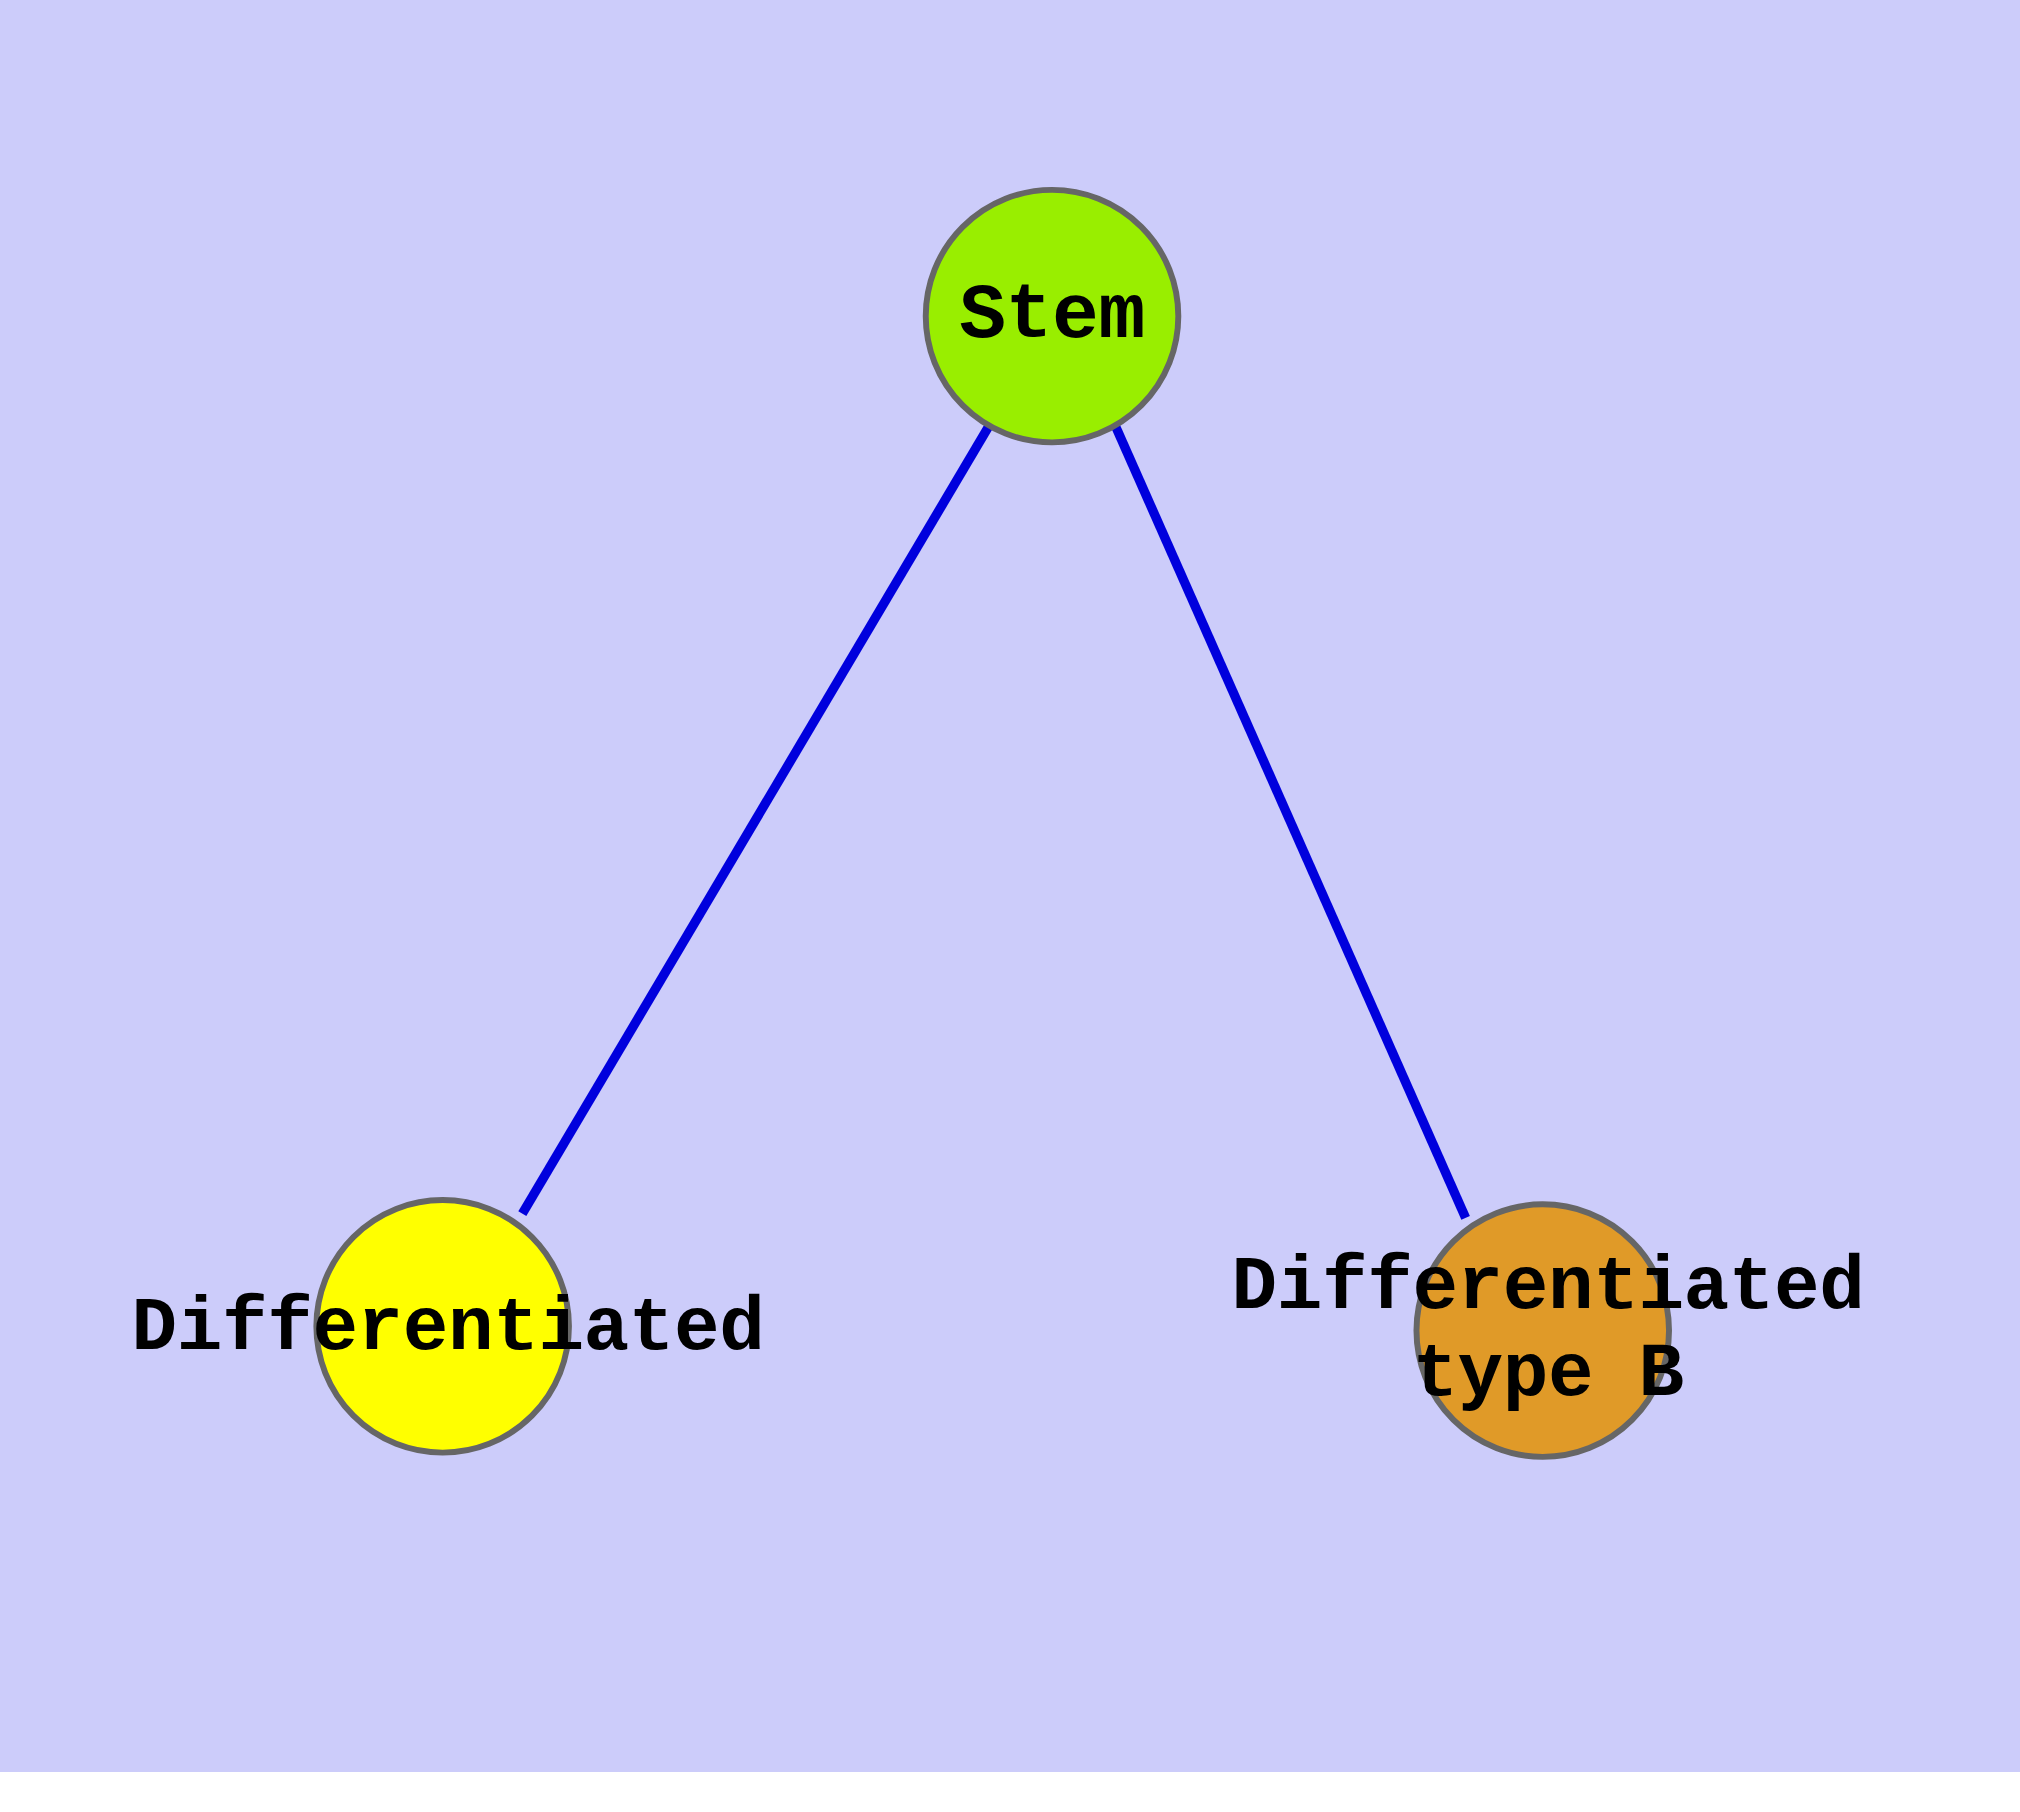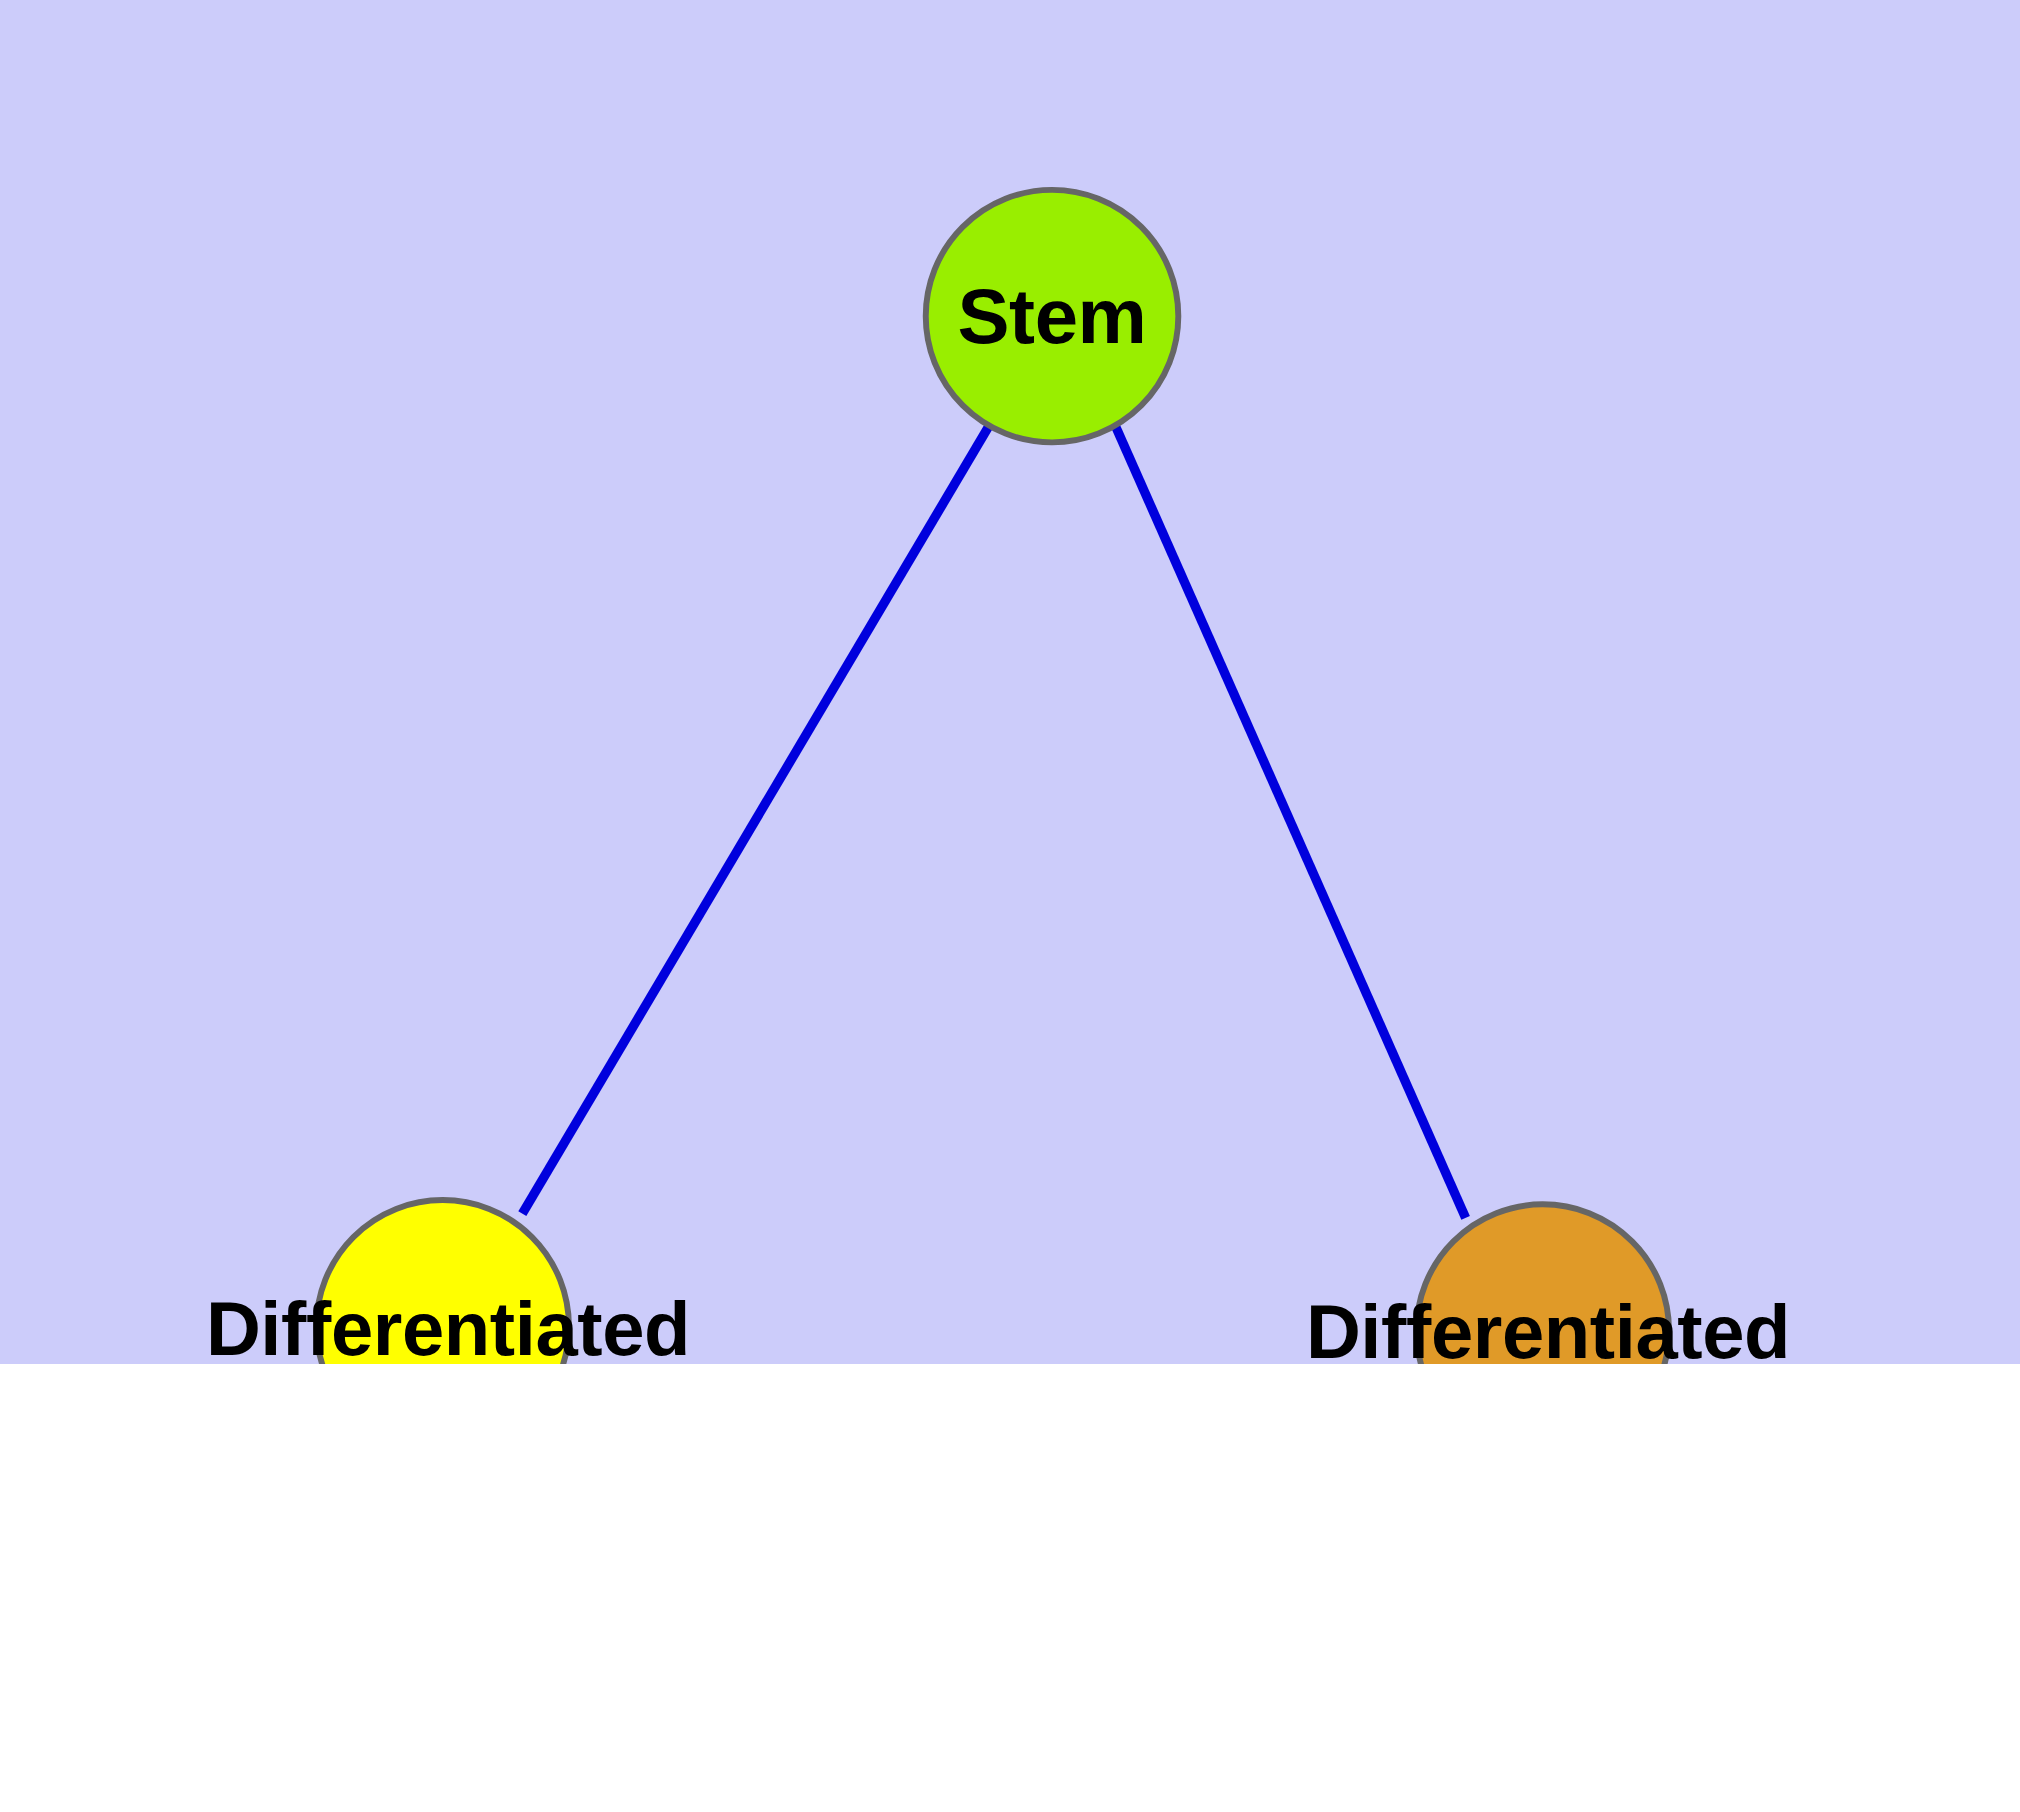--- a/index.html
+++ b/index.html
@@ -3,23 +3,23 @@
 <meta charset="utf-8">
 <style>
   html, body {
     margin: 0;
     padding: 0;
     background: #ffffff;
   }
   #canvas {
     position: relative;
     width: 2021px;
-    height: 1364px;
+    height: 1772px;
     overflow: hidden;
-    font-family: Liberation Sans, sans-serif;
+    font-family: Liberation Mono, monospace;
   }
   #bg-rect {
     position: absolute;
     left: 0; top: 0;
     width: 2021px;
     height: 1812px;
     background: #ccccfa;
   }
   #graph-svg {
     position: absolute;
@@ -76,16 +76,17 @@
   </svg>
 
   <div id="label-stem" class="node-label">
       <div>Stem</div>
     </div>
   <div id="label-type-a" class="node-label">
       <div>Differentiated</div>
     </div>
   <div id="label-type-b" class="node-label">
       <div>Differentiated</div>
+      <div>type B</div>
     </div>
 
 </div>
 
 
 </body></html>

